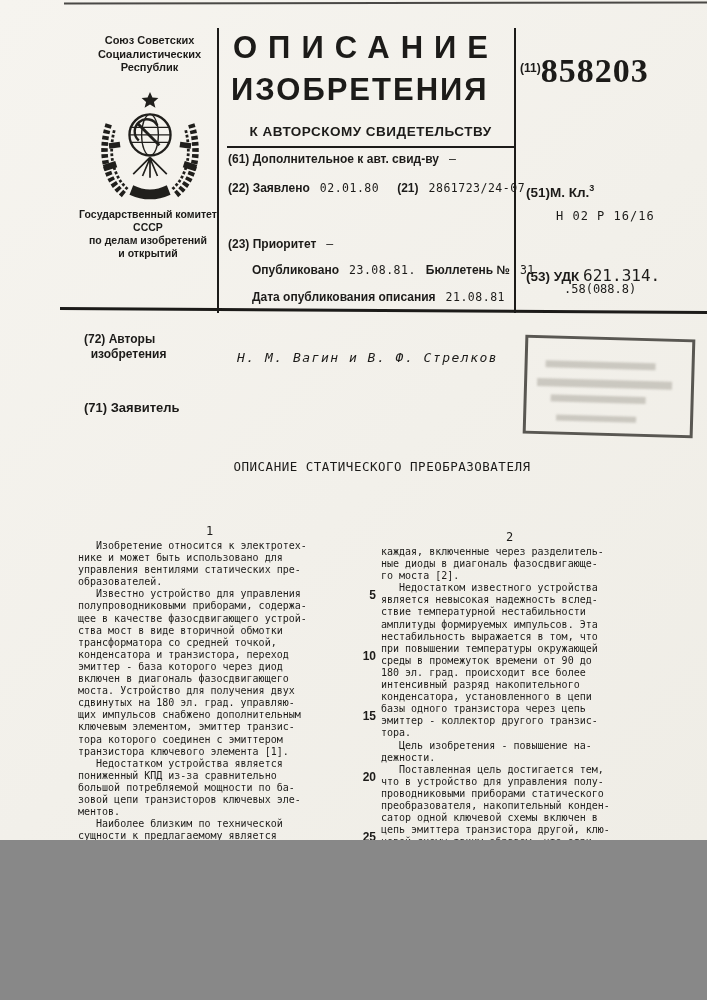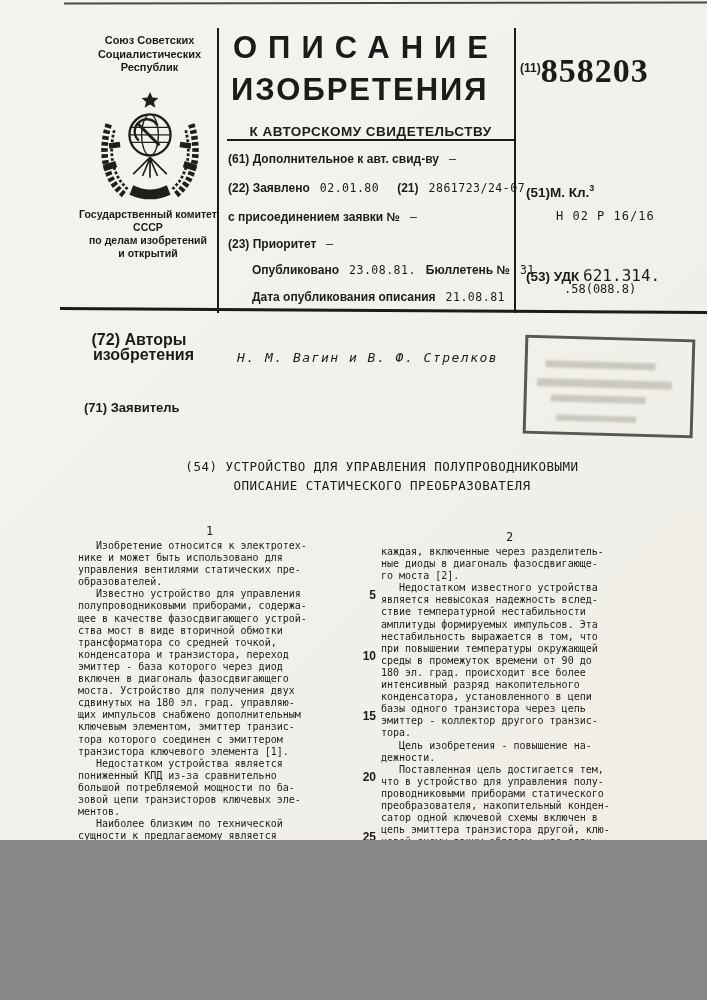--- a/index.html
+++ b/index.html
@@ -5,37 +5,37 @@
   * { margin:0; padding:0; box-sizing:border-box; }
   html,body { background:#888; }
   .page {
     position:relative; width:707px; height:840px;
     background:linear-gradient(135deg,#f6f4ef 0%,#f2f0ea 55%,#efede6 100%);
     color:#1c1b19; overflow:hidden;
     font-family:"Liberation Sans", sans-serif;
   }
   .abs { position:absolute; }
   .ink { background:#1c1b19; }
-  .sans-b { font-family:"Liberation Sans",sans-serif; font-weight:bold;text-align:center; }
+  .sans-b { font-family:"Liberation Sans",sans-serif; font-weight:bold; }
   .mono { font-family:"DejaVu Sans Mono",monospace; }
 
   .top-scan-line { left:64px; top:2px; width:643px; height:2px; background:#2b2a28; transform:rotate(-0.1deg); opacity:.85; }
 
   
   .union { left:72px; top:34px; width:155px; text-align:center; font-size:11px; line-height:13.5px; white-space:pre-line; }
   .emblem { left:94px; top:90px; }
   .committee { left:64px; top:208px; width:168px; text-align:center; font-size:10.5px; line-height:13px; white-space:pre-line; }
 
   .vline1 { left:217px; top:28px; width:2px; height:285px; }
   .vline2 { left:514px; top:28px; width:2px; height:285px; }
 
   
   .doc-title-1 { left:233px; top:30px; font-size:31px; letter-spacing:11px; white-space:nowrap; }
   .doc-title-2 { left:231px; top:72px; font-size:31px; letter-spacing:2px; white-space:nowrap; }
-  .subtitle { left:227px; top:124px; width:287px; text-align:center; font-size:13.5px; letter-spacing:.5px; border-bottom:2.5px solid #1c1b19; }
+  .subtitle { left:227px; top:124px; width:287px; text-align:center; font-size:13.5px; letter-spacing:.5px; padding-bottom:7px; border-bottom:2.5px solid #1c1b19; }
 
   .frow { left:228px; width:290px; font-size:12px; white-space:nowrap; }
   .frow .flabel { font-family:"Liberation Sans",sans-serif; font-weight:bold; }
   .frow .fvalue { font-family:"DejaVu Sans Mono",monospace; font-size:11.5px; letter-spacing:.5px; }
   .f-r1 { top:152px; }
   .f-r2 { top:181px; }
   .f-r3 { top:210px; }
   .f-r4 { top:237px; }
   .f-r5 { top:263px; left:252px; }
   .f-r6 { top:290px; left:252px; }
@@ -49,21 +49,21 @@
   .ipc { left:526px; top:183px; font-size:13.5px; }
   .ipc sup { font-size:9px; }
   .ipc-value { left:556px; top:209px; font-size:12px; letter-spacing:1px; }
   .udk { left:526px; top:266px; font-size:13.5px; }
   .udk .uval { font-family:"DejaVu Sans Mono",monospace; font-weight:normal; font-size:16px; }
   .udk2 { left:564px; top:282px; font-size:12px; }
 
   .main-rule { left:60px; top:309px; width:647px; height:3px; transform:rotate(0.35deg); }
 
   
-  .authors-label { left:84px; top:332px; font-size:16px; line-height:15px; white-space:pre; }
+  .authors-label { left:84px; top:332px; font-size:12px; line-height:15px; white-space:pre; }
   .authors-names { left:237px; top:350px; font-size:13px; letter-spacing:1.5px;font-style:italic; }
   .applicant-label { left:84px; top:400px; font-size:13px; }
   .stamp { left:524px; top:337px; width:170px; height:99px; border:3px solid #34322d; transform:rotate(1.6deg); opacity:.8; }
   .stamp .smark { position:absolute; background:#9a968c; filter:blur(1px); opacity:.55; }
   .sm1 { left:18px; top:22px; width:110px; height:7px; }
   .sm2 { left:10px; top:40px; width:135px; height:8px; }
   .sm3 { left:24px; top:56px; width:95px; height:7px; }
   .sm4 { left:30px; top:76px; width:80px; height:6px; }
 
   
@@ -131,23 +131,20 @@
   <div class="abs doc-title-1 sans-b">ОПИСАНИЕ</div>
   <div class="abs doc-title-2 sans-b">ИЗОБРЕТЕНИЯ</div>
   <div class="abs subtitle sans-b">К АВТОРСКОМУ СВИДЕТЕЛЬСТВУ</div>
 
   <div class="abs frow f-r1">
     <span class="flabel">(61) Дополнительное к авт. свид-ву</span><span class="gap1"></span><span class="fvalue">—</span>
   </div>
   <div class="abs frow f-r2">
     <span class="flabel">(22) Заявлено</span><span class="gap1"></span><span class="fvalue">02.01.80</span><span class="gap2"></span><span class="flabel">(21)</span><span class="gap1"></span><span class="fvalue">2861723/24-07</span>
   </div>
-  <div class="abs frow f-r3">
-    <span class="flabel">с присоединением заявки №</span><span class="gap1"></span><span class="fvalue">—</span>
-  </div>
   <div class="abs frow f-r4">
     <span class="flabel">(23) Приоритет</span><span class="gap1"></span><span class="fvalue">—</span>
   </div>
   <div class="abs frow f-r5">
     <span class="flabel">Опубликовано</span><span class="gap1"></span><span class="fvalue">23.08.81.</span><span class="gap1"></span><span class="flabel">Бюллетень №</span><span class="gap1"></span><span class="fvalue">31</span>
   </div>
   <div class="abs frow f-r6">
     <span class="flabel">Дата опубликования описания</span><span class="gap1"></span><span class="fvalue">21.08.81</span>
   </div>
 
@@ -170,21 +167,20 @@
   <div class="abs authors-names mono">Н. М. Вагин и В. Ф. Стрелков</div>
   <div class="abs stamp">
     <div class="smark sm1"></div>
     <div class="smark sm2"></div>
     <div class="smark sm3"></div>
     <div class="smark sm4"></div>
   </div>
   <div class="abs applicant-label sans-b">(71) Заявитель</div>
 
   <div class="abs title-block">
-    <div>(54) УСТРОЙСТВО ДЛЯ УПРАВЛЕНИЯ ПОЛУПРОВОДНИКОВЫМИ</div>
     <div>ОПИСАНИЕ СТАТИЧЕСКОГО ПРЕОБРАЗОВАТЕЛЯ</div>
   </div>
 
   <div class="abs colh colh1">1</div>
   <div class="abs colh colh2">2</div>
   <div class="abs bodycol col1">   Изобретение относится к электротех-
 нике и может быть использовано для
 управления вентилями статических пре-
 образователей.
    Известно устройство для управления

